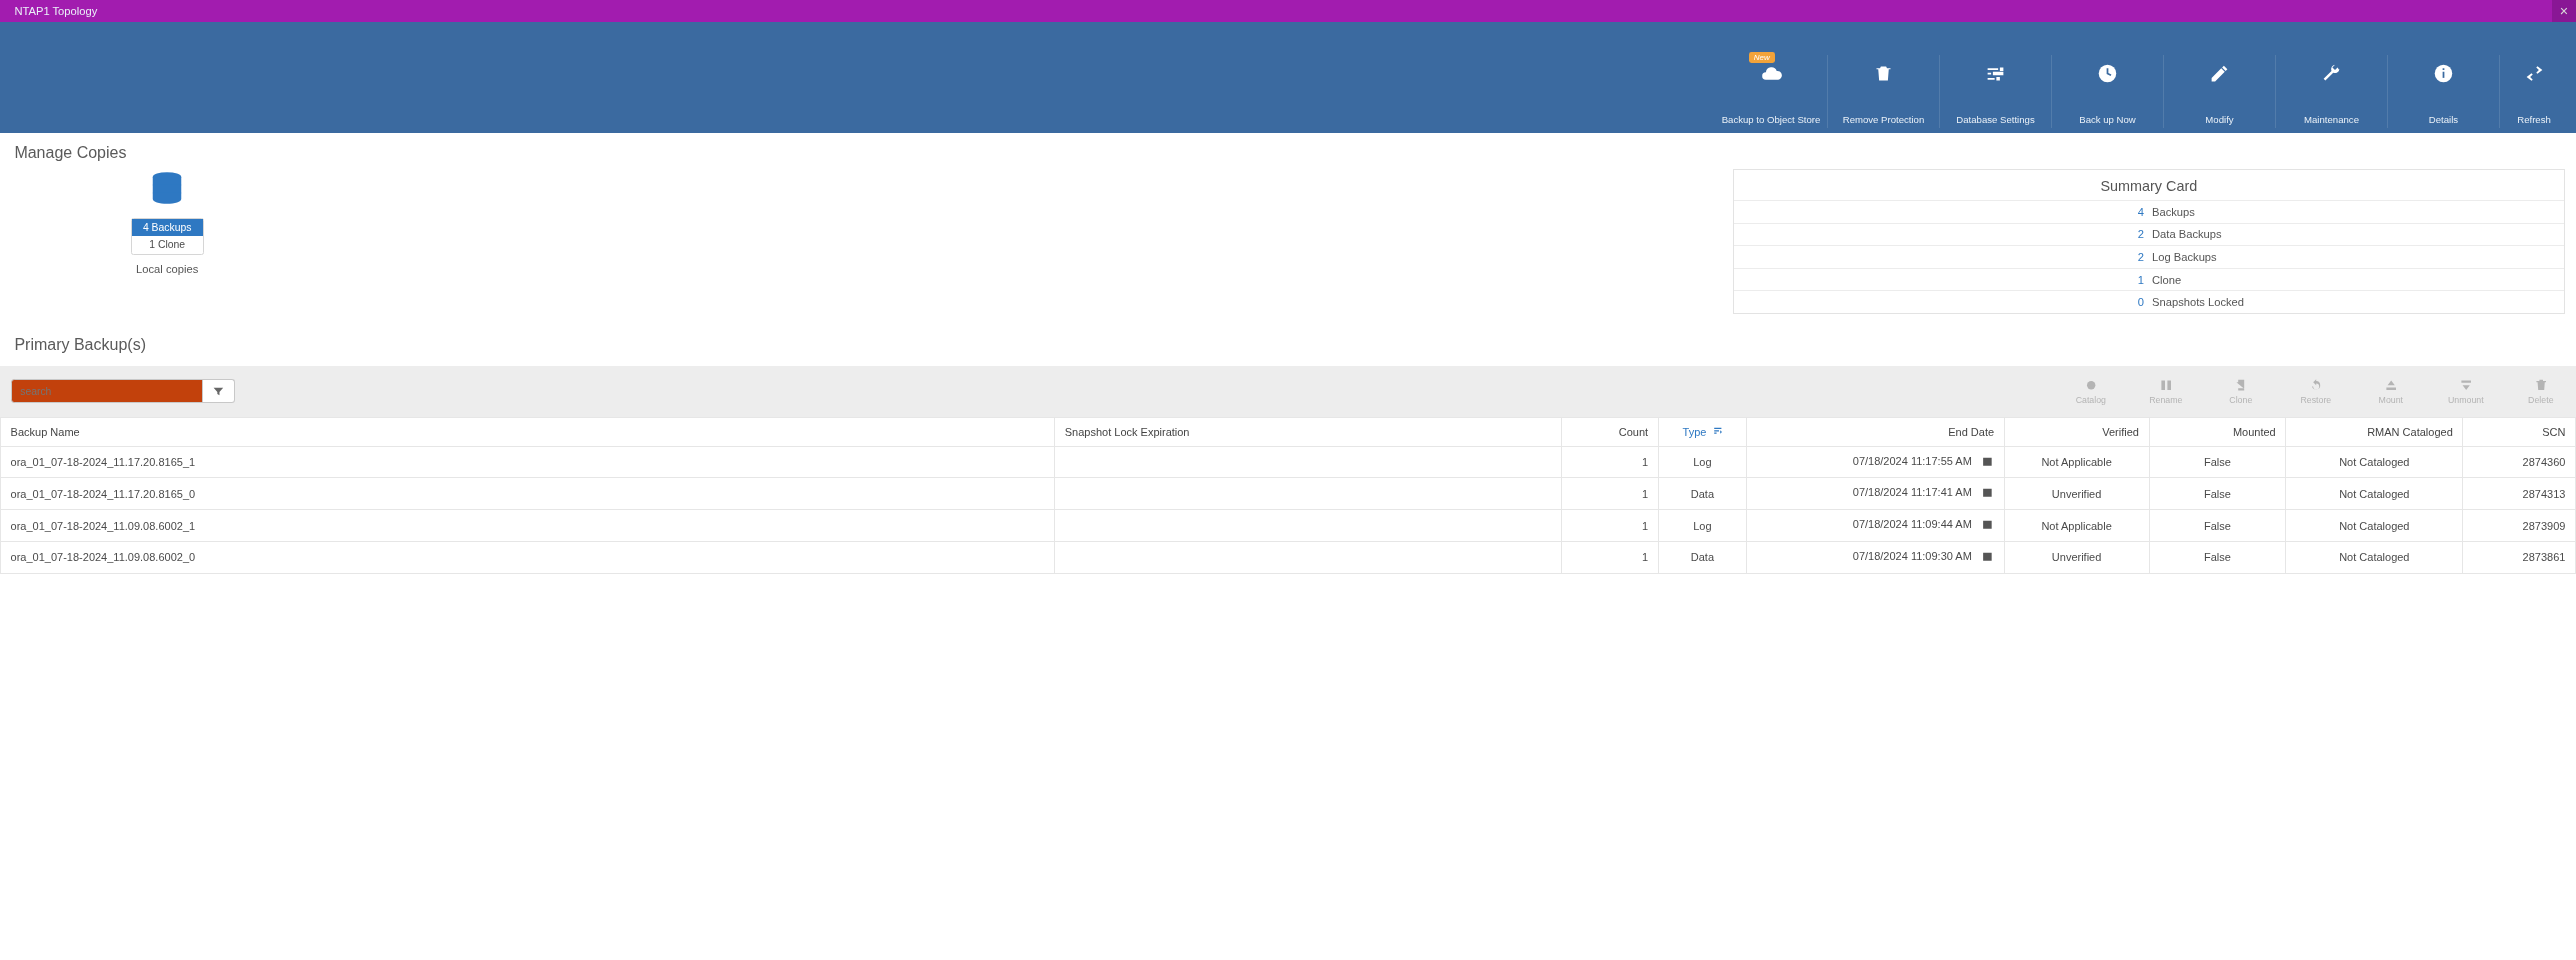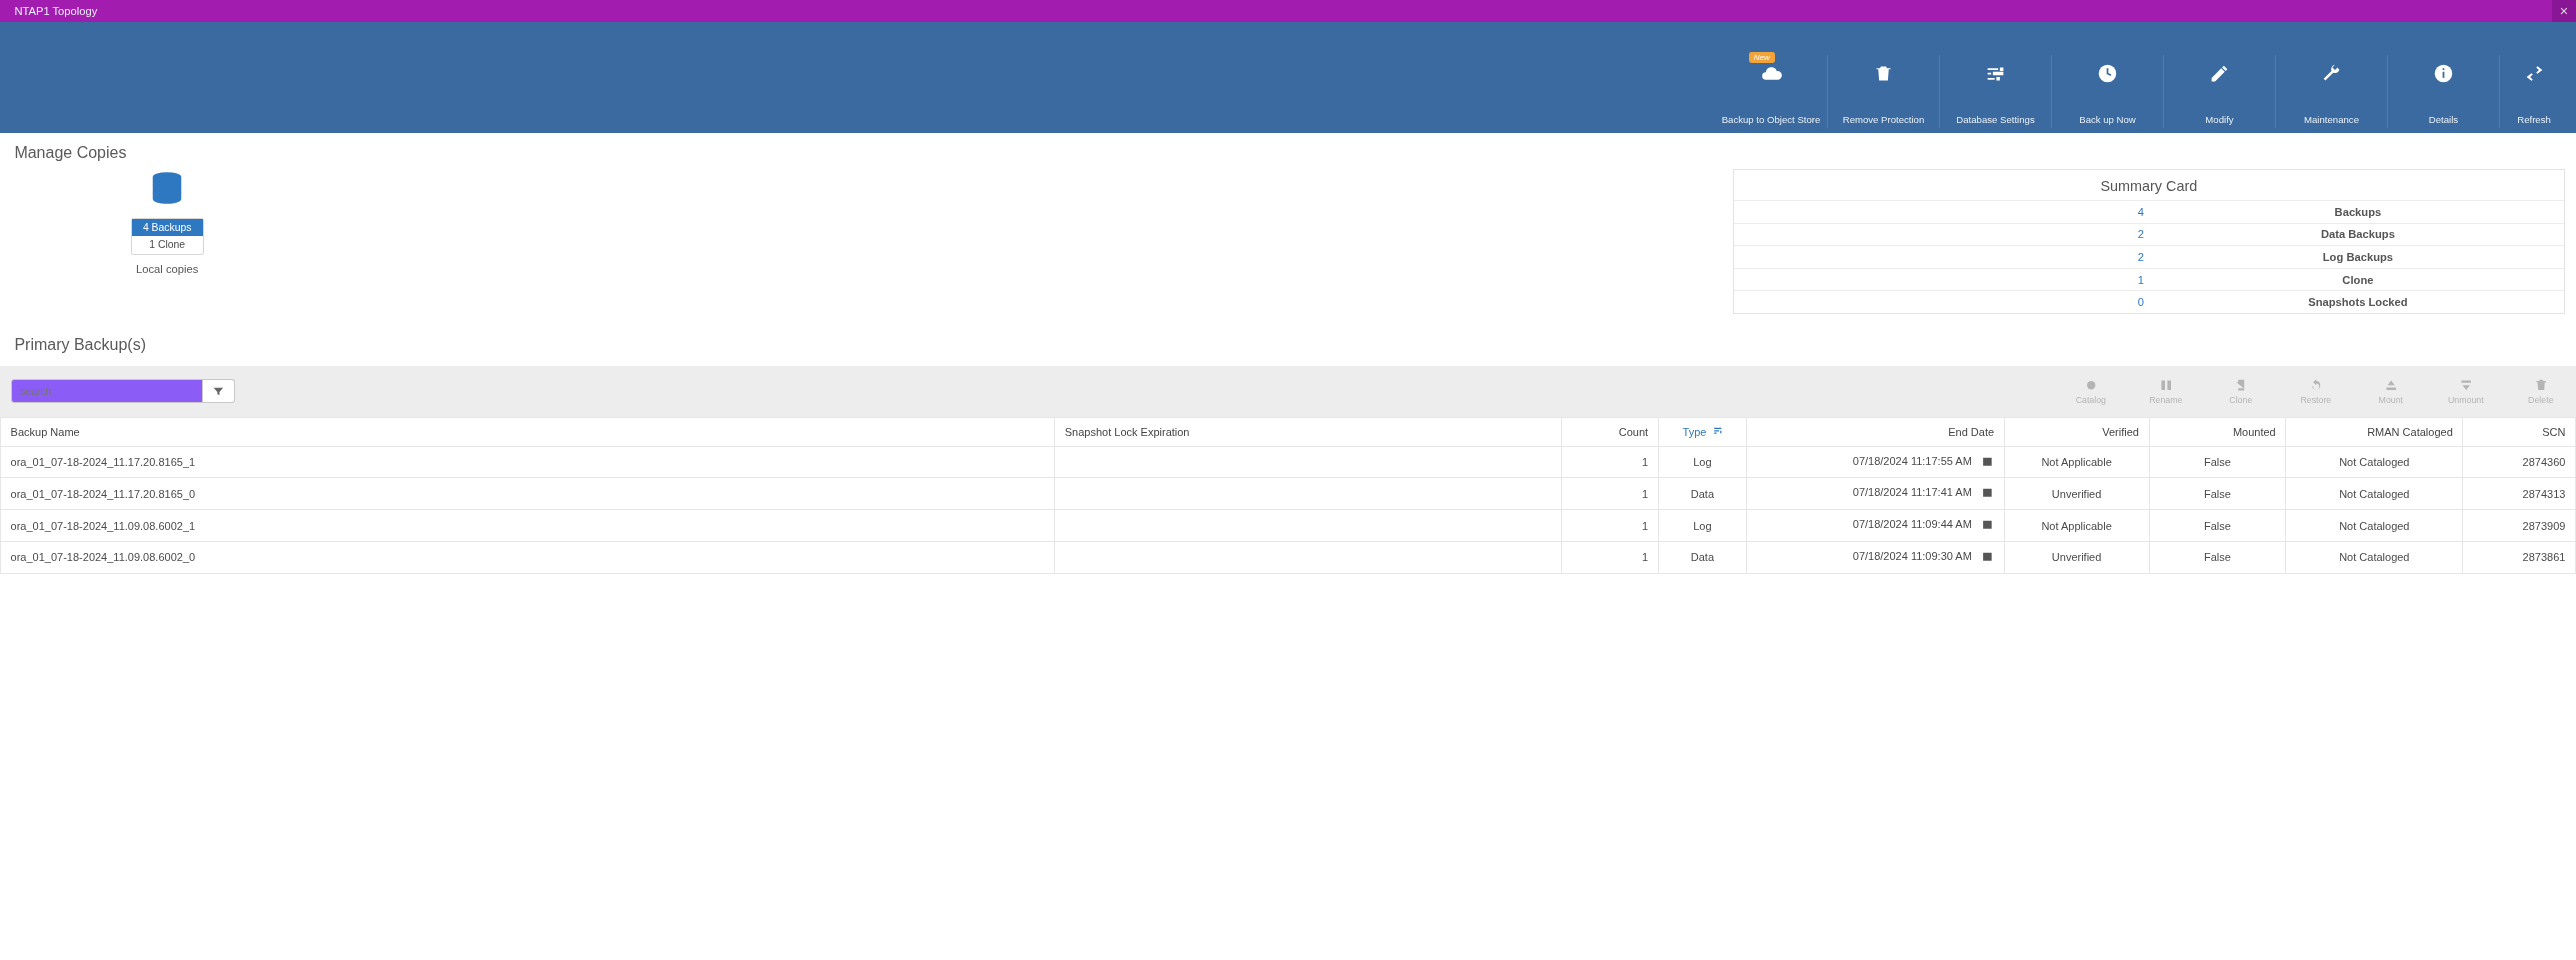--- a/index.html
+++ b/index.html
@@ -78,33 +78,33 @@
   .local-copies-caption { width:184px; text-align:center; margin-left:64px; padding-top:8px; color:#555; font-size:11.2px; }
   
   .summary-card {
     margin-left:auto;
     border:0.8px solid #e3e3e3;
     width: 832px;
   }
   .summary-card h3 { font-weight:400; font-size:14.4px; text-align:center; padding:8px 0 6.4px 0; color:#555; }
   .summary-card .srow { border-top:0.8px solid #ececec; padding:4.8px 0; display:flex; }
   .summary-card .srow .num { width: 50%; text-align:right; padding-right:4.8px; color:#2e78c2; font-size:11.2px; }
-  .summary-card .srow .txt { width:50%; text-align:center; padding-left:3.2px; font-size:11.2px; color:#555;font-weight:bold; }
+  .summary-card .srow .txt { width:50%; text-align:left; padding-left:3.2px; font-size:11.2px; color:#555; }
   
   .primary-title { font-size:16px; color:#5a5a5a; padding: 22.4px 14.4px 11.2px 14.4px; }
   .strip {
     background: #ededed;
     height: 51px;
     display:flex; align-items:center;
     padding: 0 11.2px;
   }
   .search-wrap { display:flex; align-items:center; }
   .search-input {
     width: 192px; height: 24px; border:0.8px solid #c8c8c8; border-radius:3.2px 0 0 3.2px;
-    padding: 0 8px; font-size:10.4px; outline:none; background:#8b5cf6;
+    padding: 0 8px; font-size:10.4px; outline:none; background:#c2410c;
   }
   .filter-btn {
     width: 32px; height:24px; border:0.8px solid #c8c8c8; border-left:0;
     border-radius:0 3.2px 3.2px 0; background:#fff;
     display:flex;align-items:center;justify-content:center; cursor:pointer;
   }
   .filter-btn svg { fill:#666; }
   .grid-actions { margin-left:auto; display:flex; gap: 27px; }
   .gact { display:flex; flex-direction:column; align-items:center; color:#b4b4b4; font-size:8.8px; width: 48px; cursor:default; }
   .gact .gi { width:16px; height:16px; margin-bottom:1.6px; display:flex;align-items:center;justify-content:center; }

